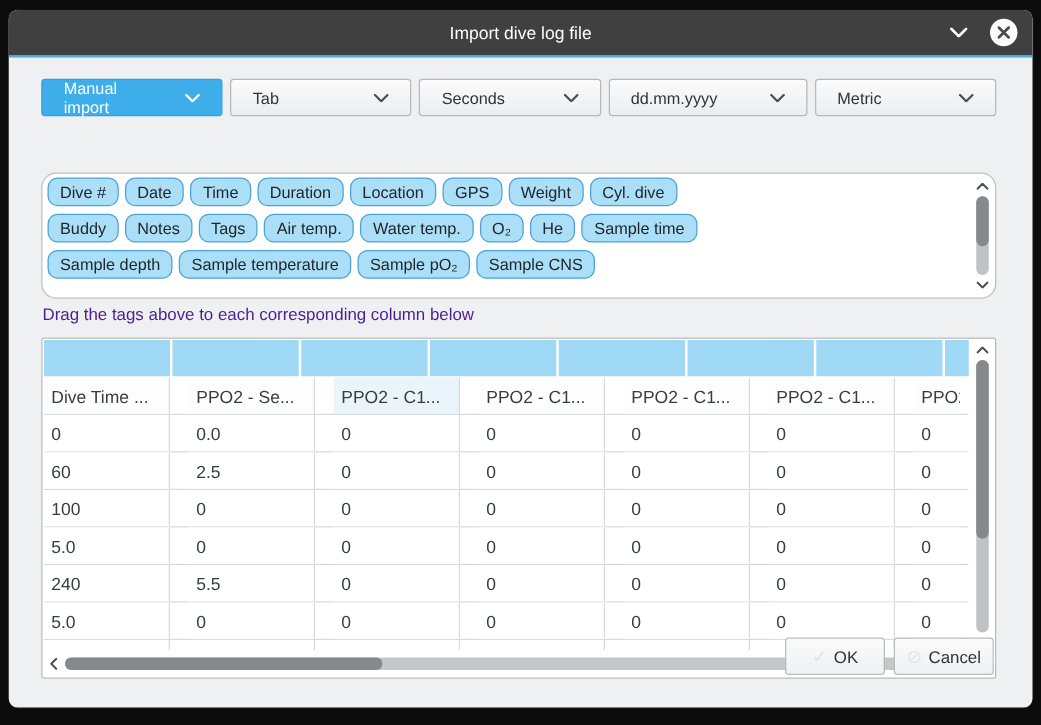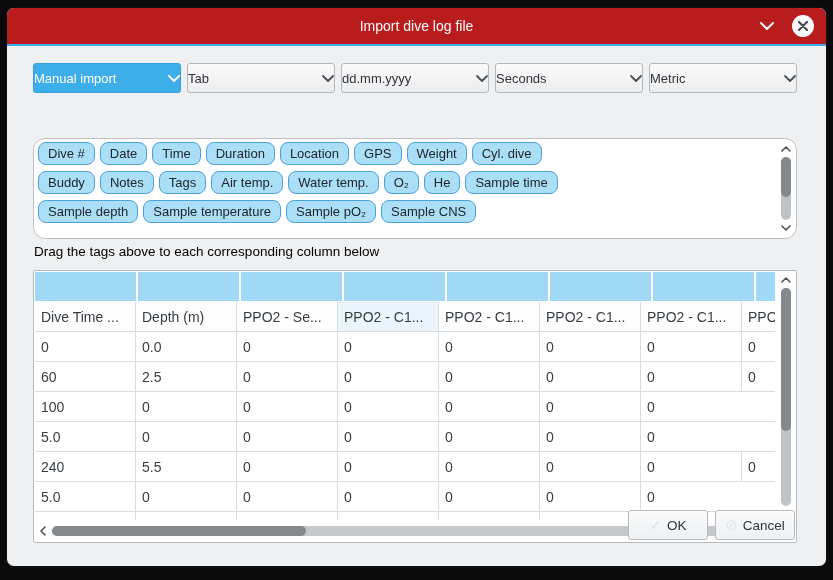--- a/index.html
+++ b/index.html
@@ -7,38 +7,38 @@
     width:833px;height:580px;background:#0b0b0c;position:relative;overflow:hidden;
     font-family:"Liberation Sans","DejaVu Sans",sans-serif;color:#31363b;
   }
   .window{
     position:absolute;left:7px;top:8px;right:7px;bottom:14px;
     background:#eff0f1;border-radius:7px;overflow:hidden;
     box-shadow:0 0 0 1px #101316;
   }
   
   .titlebar{
-    height:36px;background:#b91c1c;display:flex;align-items:center;position:relative;
+    height:36px;background:#404040;display:flex;align-items:center;position:relative;
   }
   .titlebar .title{
     position:absolute;left:0;right:0;text-align:center;color:#fcfcfc;font-size:14px;font-weight:500;
   }
   .tb-buttons{position:absolute;right:12px;display:flex;align-items:center;gap:16px;}
   .tb-shade{width:18px;height:18px;display:flex;align-items:center;justify-content:center;cursor:pointer;}
   .tb-close{width:22px;height:22px;border-radius:50%;background:#fcfcfc;display:flex;align-items:center;justify-content:center;cursor:pointer;}
   .accent-line{height:2px;background:#3daee9;}
   
   .content{position:absolute;left:0;right:0;top:38px;bottom:0;}
   .combo-row{
     position:absolute;left:26px;right:29px;top:17px;height:30px;display:flex;gap:6px;
   }
   .combo{
     flex:1;display:flex;align-items:center;justify-content:space-between;
     background:linear-gradient(#fbfbfc,#ecedee);border:1px solid #b6b9bc;border-radius:3px;
-    padding:0 0;font-size:13px;color:#2f343a;cursor:pointer;box-sizing:border-box;gap:36px;
+    padding:0 17px;font-size:13px;color:#2f343a;cursor:pointer;box-sizing:border-box;gap:36px;
   }
   .combo.primary{background:#3daee9;border-color:#369fe0;color:#ffffff;}
   .combo .chev{flex:none;margin-left:6px;display:flex;}
   
   .tags-panel{
     position:absolute;left:26px;right:29px;top:92px;height:101px;
     background:#ffffff;border:1px solid #bdc0c3;border-radius:12px;overflow:hidden;box-sizing:border-box;
   }
   .tags-rows{position:absolute;left:4px;top:3px;right:24px;}
   .tag-row{display:flex;gap:5px;margin-bottom:6px;height:23px;}
@@ -58,31 +58,31 @@
   .tags-vscroll .thumb{top:14px;height:44%;}
   .table-vscroll{right:3px;top:3px;height:246px;}
   .table-vscroll .thumb{top:14px;height:58%;}
   .hscroll{position:absolute;left:3px;right:3px;bottom:3px;height:16px;}
   .hscroll .arrow{position:absolute;top:0;width:12px;height:16px;display:flex;align-items:center;justify-content:center;}
   .hscroll .arrow.left{left:0;}
   .hscroll .arrow.right{right:0;}
   .hscroll .track{position:absolute;left:15px;right:15px;top:3px;height:10px;background:#c5c8ca;border-radius:5px;}
   .hscroll .thumb{position:absolute;left:0;top:0;height:10px;width:35%;background:#85898c;border-radius:5px;}
   
-  .instruction{position:absolute;left:27px;top:198px;font-size:13.5px;color:#000000;}
+  .instruction{position:absolute;left:27px;top:198px;font-size:13.5px;color:#4c1d95;}
   
   .table-frame{
     position:absolute;left:26px;right:29px;top:224px;height:273px;
     background:#ffffff;border:1px solid #b9bcbe;border-radius:2px;box-sizing:border-box;
   }
   .table-area{position:absolute;left:1px;top:1px;right:21px;height:248px;overflow:hidden;}
   .drop-row{display:flex;height:29px;margin-bottom:1px;}
   .dcell{width:101px;flex:none;background:#9fd9f6;margin-right:2px;box-sizing:border-box;}
   .dcell:last-child{width:37px;margin-right:0;}
-  .header-row,.trow{display:flex;height:30px;box-sizing:border-box;border-bottom:1px solid #d9dbdd;}
+  .header-row,.trow{display:flex;height:30px;box-sizing:border-box;border-bottom:1px solid #d9dbdd;gap:15px;}
   .hcell,.cell{
     width:101px;flex:none;box-sizing:border-box;border-right:1px solid #d9dbdd;
     display:flex;align-items:center;padding-left:6px;font-size:14px;color:#383d42;
     white-space:nowrap;overflow:hidden;background:#fdfdfe;
   }
   .hcell:last-child,.cell:last-child{width:37px;border-right:none;}
   .hcell.hl{background:#e9f4fb;}
   .cell{background:#ffffff;}
   
   .button-row{position:absolute;right:31px;top:464px;display:flex;gap:7px;}
@@ -130,29 +130,29 @@
       </div>
       <div class="combo">
         <span>Tab</span>
         <span class="chev">
           <svg width="12" height="7" viewBox="0 0 12 7">
               <polyline points="1,1 6,6 11,1" fill="none" stroke="#4a5055" stroke-width="1.8" stroke-linecap="round" stroke-linejoin="round"></polyline>
             </svg>
         </span>
       </div>
       <div class="combo">
+        <span>Seconds</span>
+        <span class="chev">
+          <svg width="12" height="7" viewBox="0 0 12 7">
+              <polyline points="1,1 6,6 11,1" fill="none" stroke="#4a5055" stroke-width="1.8" stroke-linecap="round" stroke-linejoin="round"></polyline>
+            </svg>
+        </span>
+      </div>
+      <div class="combo">
         <span>dd.mm.yyyy</span>
-        <span class="chev">
-          <svg width="12" height="7" viewBox="0 0 12 7">
-              <polyline points="1,1 6,6 11,1" fill="none" stroke="#4a5055" stroke-width="1.8" stroke-linecap="round" stroke-linejoin="round"></polyline>
-            </svg>
-        </span>
-      </div>
-      <div class="combo">
-        <span>Seconds</span>
         <span class="chev">
           <svg width="12" height="7" viewBox="0 0 12 7">
               <polyline points="1,1 6,6 11,1" fill="none" stroke="#4a5055" stroke-width="1.8" stroke-linecap="round" stroke-linejoin="round"></polyline>
             </svg>
         </span>
       </div>
       <div class="combo">
         <span>Metric</span>
         <span class="chev">
           <svg width="12" height="7" viewBox="0 0 12 7">
@@ -216,21 +216,20 @@
             <div class="dcell"></div>
             <div class="dcell"></div>
             <div class="dcell"></div>
             <div class="dcell"></div>
             <div class="dcell"></div>
             <div class="dcell"></div>
             <div class="dcell"></div>
           </div>
         <div class="header-row" id="header-row">
             <div class="hcell">Dive Time ...</div>
-            <div class="hcell">Depth (m)</div>
             <div class="hcell">PPO2 - Se...</div>
             <div class="hcell hl">PPO2 - C1...</div>
             <div class="hcell">PPO2 - C1...</div>
             <div class="hcell">PPO2 - C1...</div>
             <div class="hcell">PPO2 - C1...</div>
             <div class="hcell">PPO2 - C1...</div>
           </div>
         <div id="data-rows">
             <div class="trow">
               <div class="cell">0</div>

